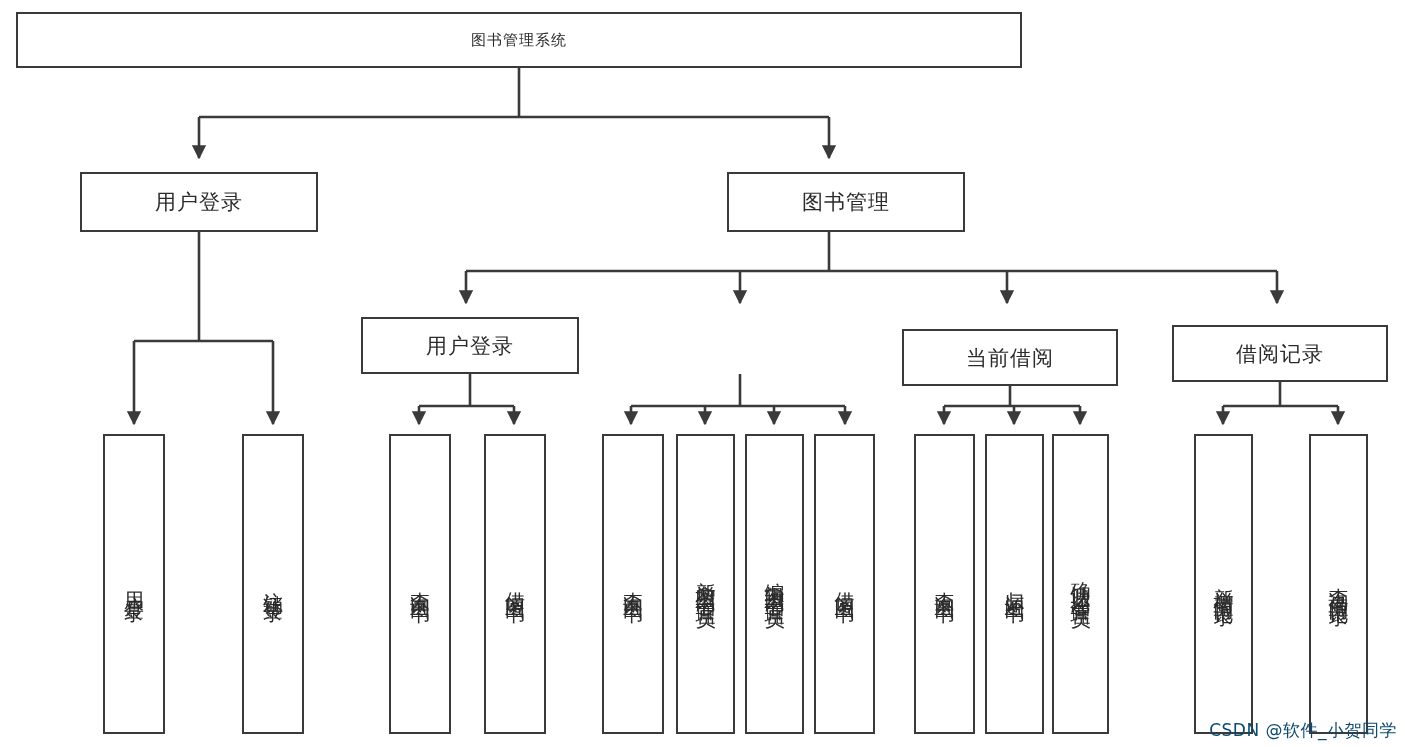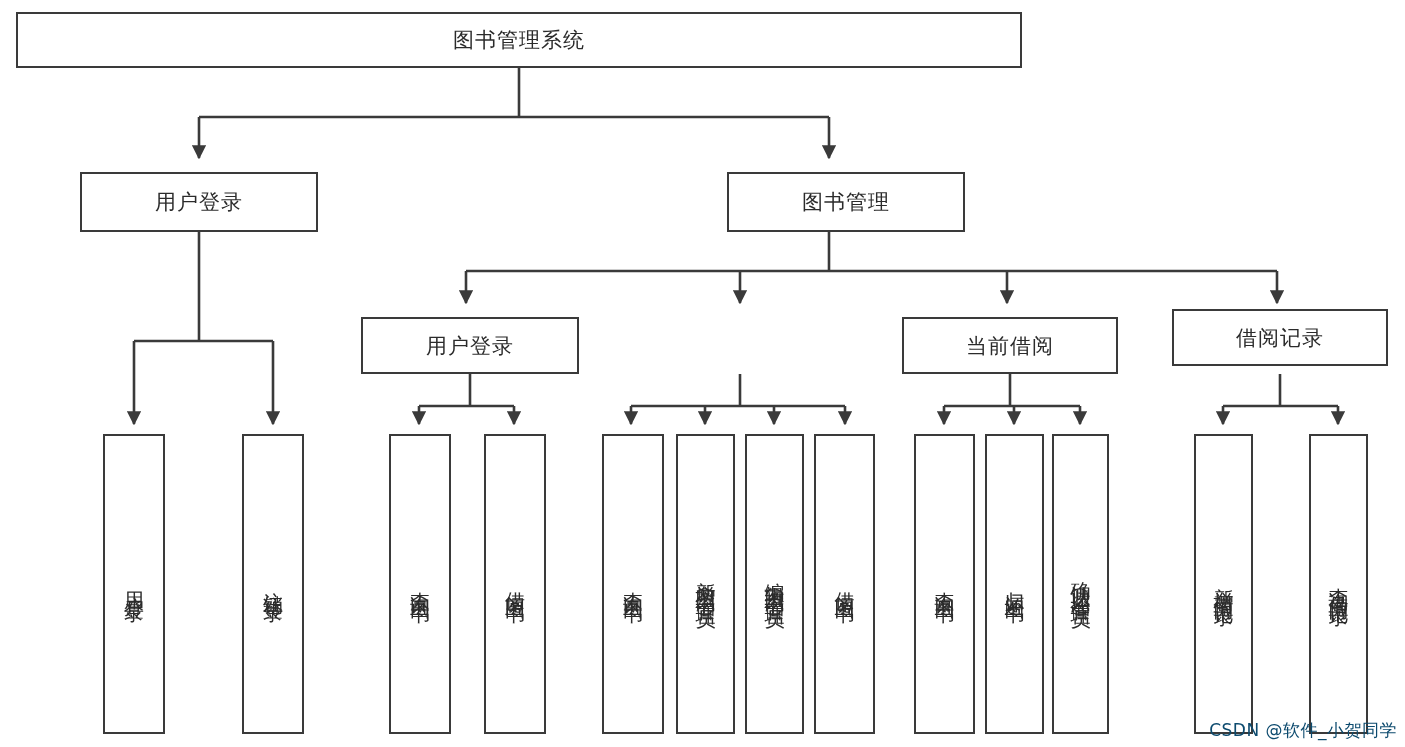--- a/index.html
+++ b/index.html
@@ -29,21 +29,21 @@
     position: absolute;
     box-sizing: border-box;
     background: #ffffff;
     border: 2.5px solid #3a3a3a;
     display: flex;
     align-items: center;
     justify-content: center;
     color: #2b2b2b;
   }
   .node.root {
-    font-size: 21px;
+    font-size: 15px;
   }
   .node.level2 {
     font-size: 21px;
   }
   .node.leaf {
     font-size: 20px;
     padding: 4px 0;
     align-items: center;
   }
   .vlabel {
@@ -133,25 +133,25 @@
 
   <div class="node level2" style="left:727px; top:172px; width:238px; height:60px;">
     <span class="hlabel">图书管理</span>
   </div>
 
   <div class="node level2" style="left:361px; top:317px; width:218px; height:57px;">
     <span class="hlabel">用户登录</span>
   </div>
 
 
-  <div class="node level2" style="left:902px; top:317px; width:216px; height:57px;">
+  <div class="node level2" style="left:902px; top:329px; width:216px; height:57px;">
     <span class="hlabel">当前借阅</span>
   </div>
 
-  <div class="node level2" style="left:1172px; top:309px; width:216px; height:57px;">
+  <div class="node level2" style="left:1172px; top:325px; width:216px; height:57px;">
     <span class="hlabel">借阅记录</span>
   </div>
 
   <div class="node leaf" style="left:103px; top:434px; width:62px; height:300px;">
     <span class="vlabel">用户登录</span>
   </div>
 
   <div class="node leaf" style="left:242px; top:434px; width:62px; height:300px;">
     <span class="vlabel">注销登录</span>
   </div>

